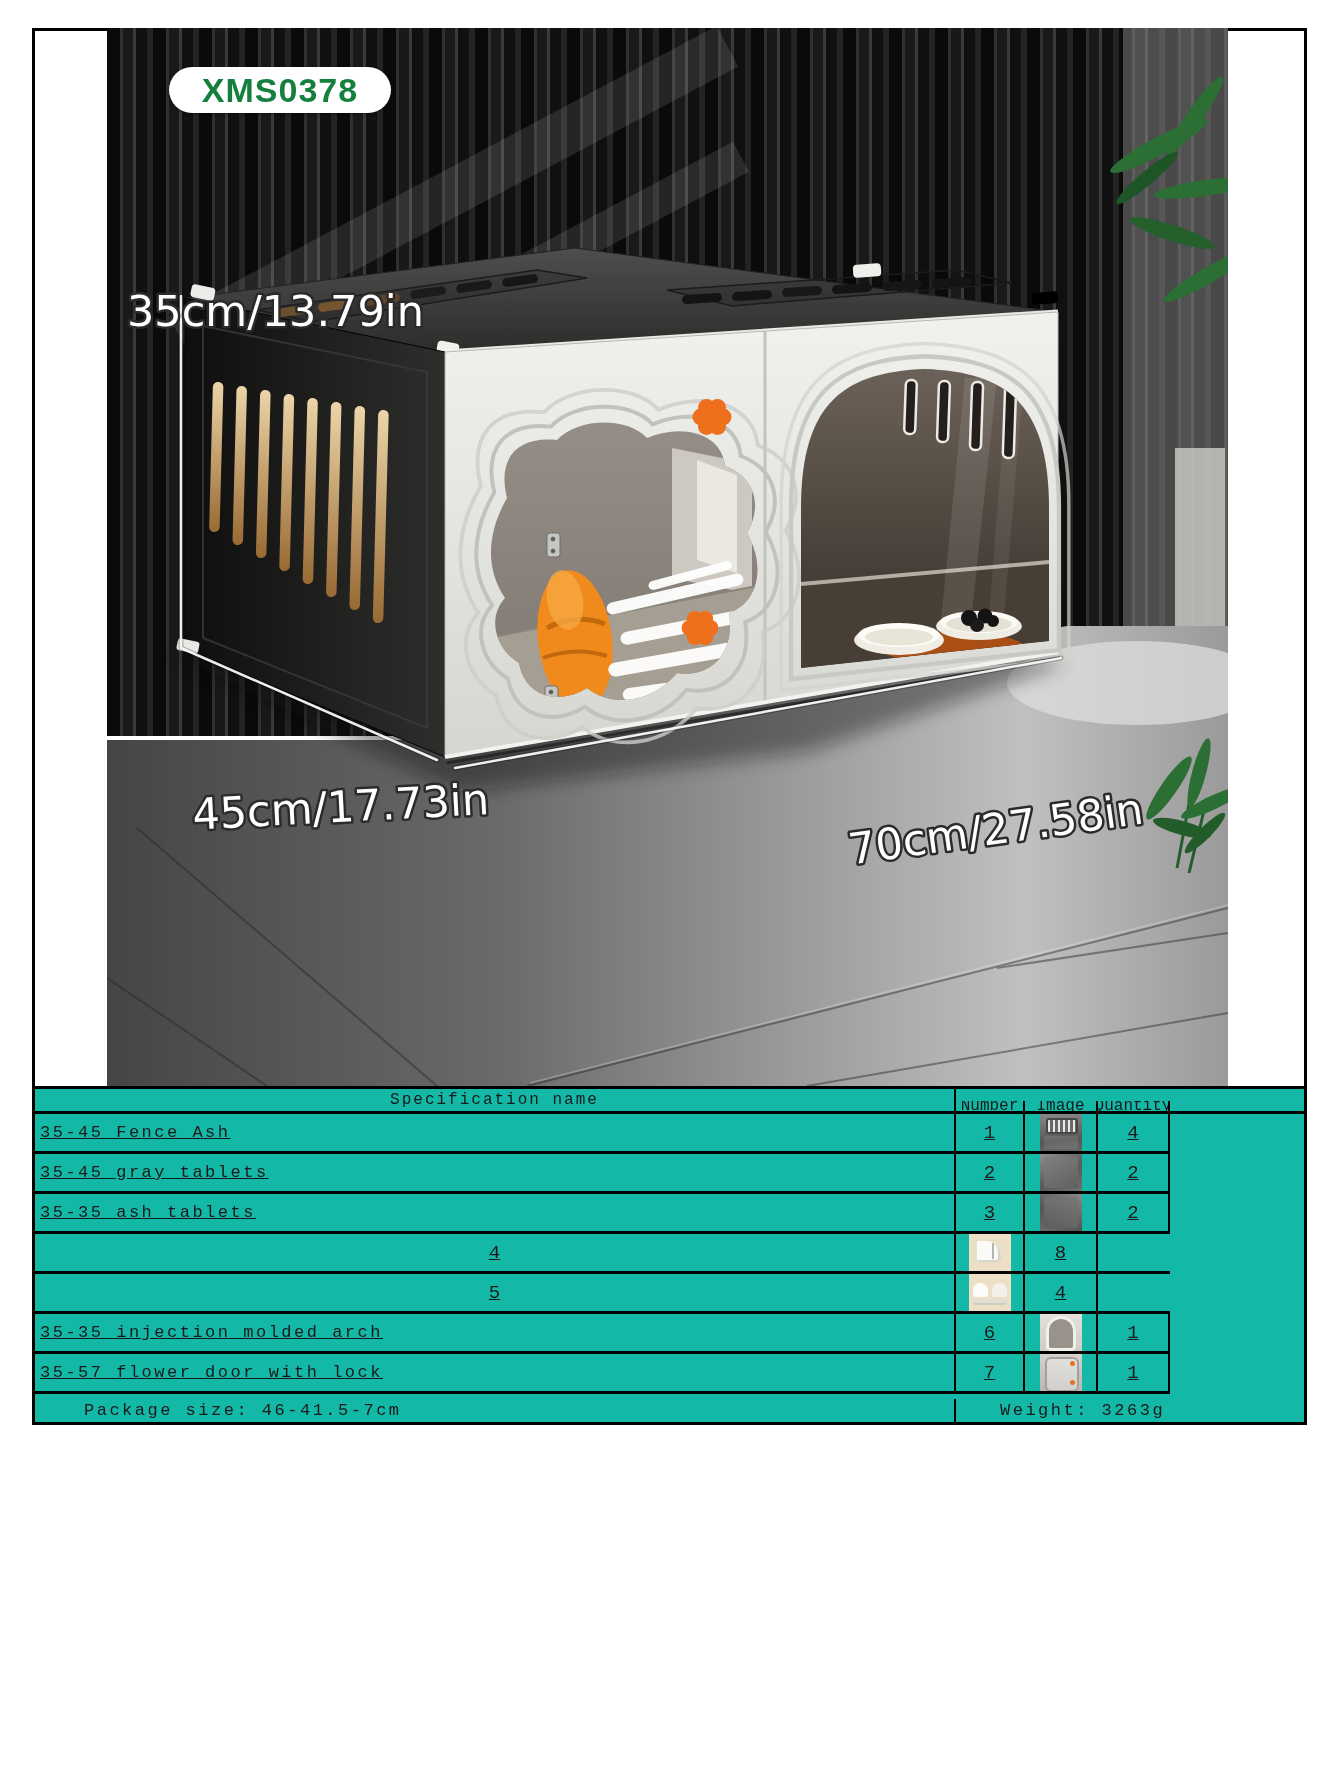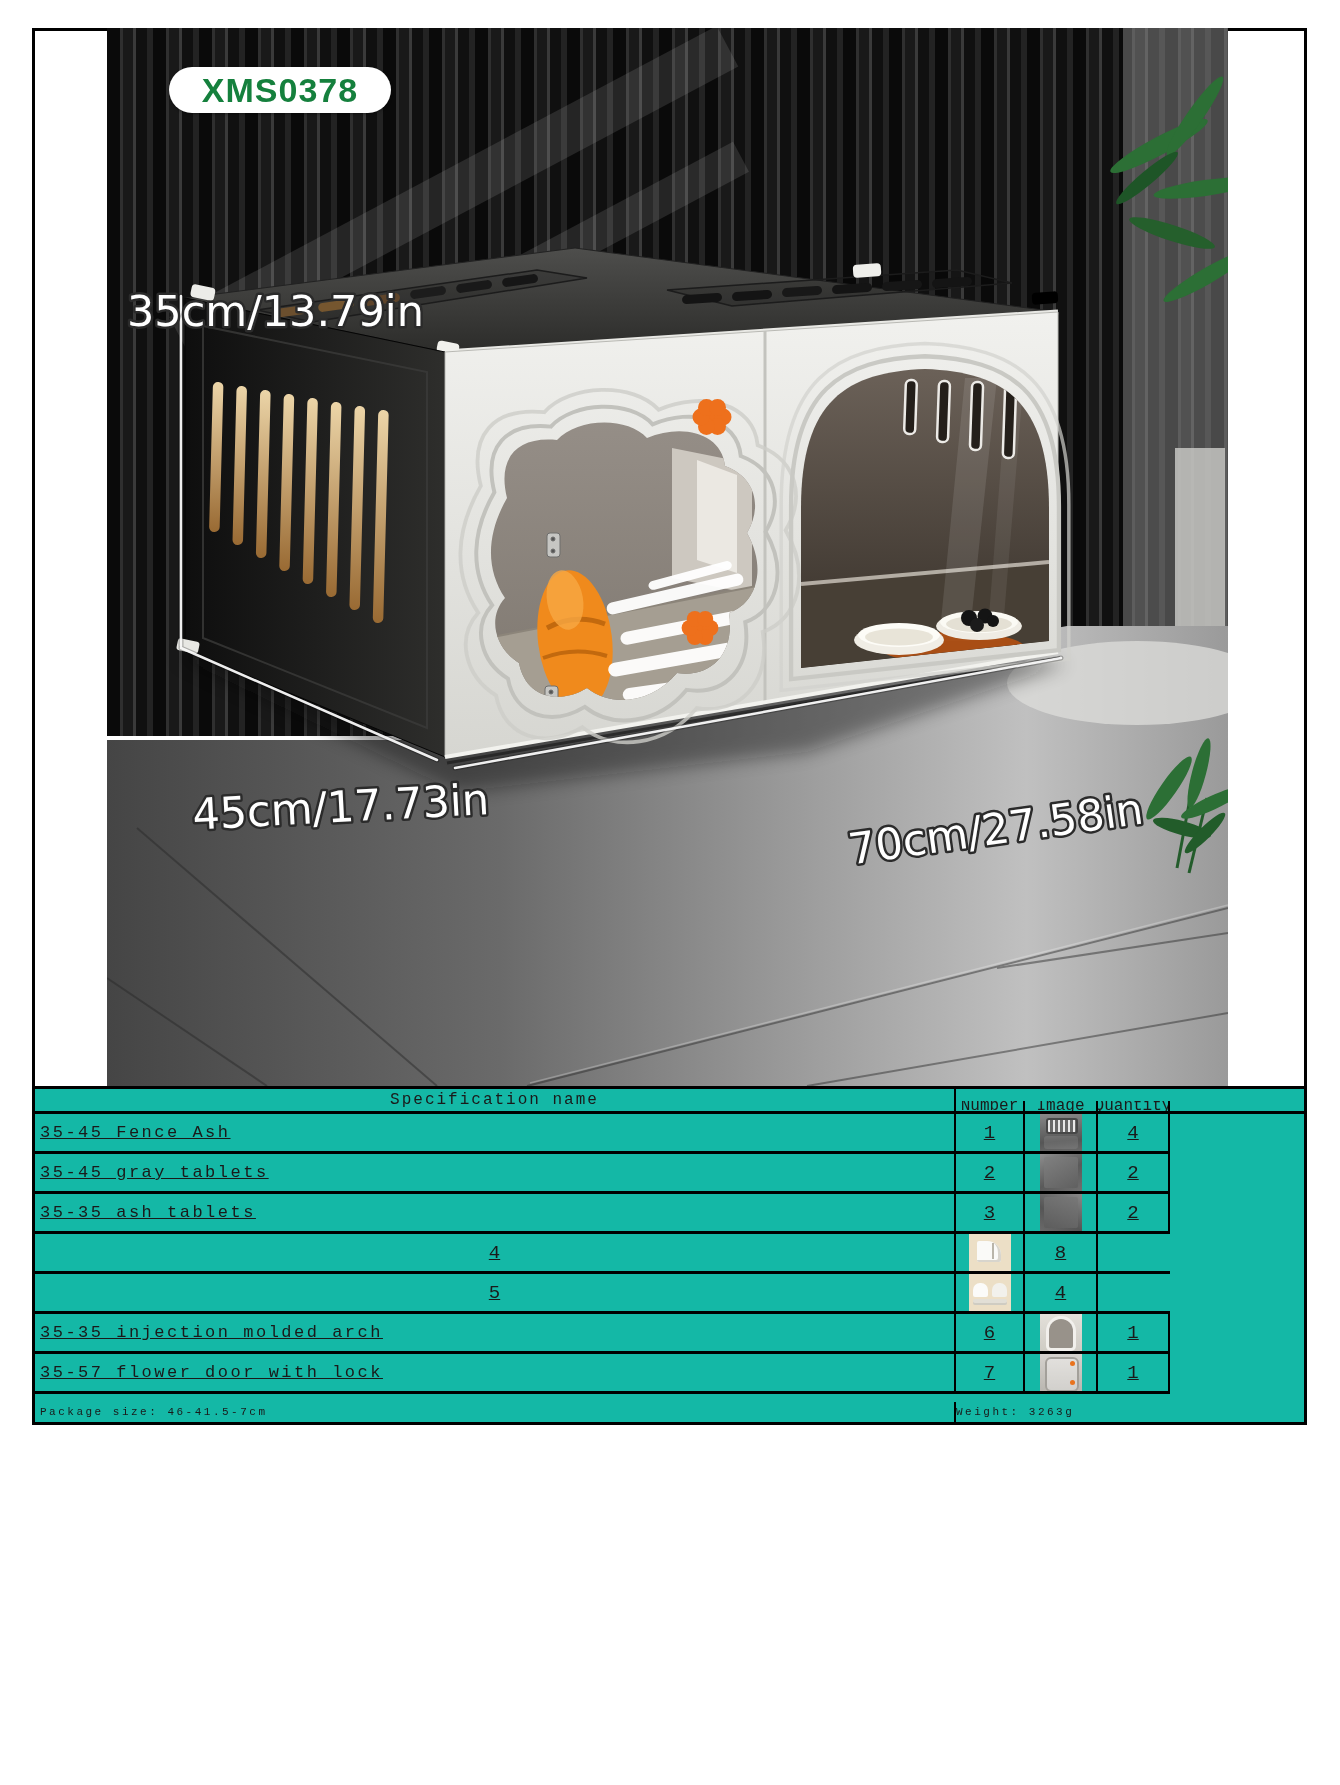--- a/index.html
+++ b/index.html
@@ -31,21 +31,21 @@
   .t-left{width:1135px;display:flex;flex-direction:column;text-decoration:underline;}
   .t-row{display:grid;grid-template-columns:921px 69px 73px 72px;height:40px;
     border-bottom:3px solid #000;box-sizing:border-box;flex:0 0 auto;}
   .t-right-empty{flex:1;}
   .c{border-right:2px solid #000;box-sizing:border-box;display:flex;align-items:center;overflow:hidden;}
   .c.last{border-right:none;}
   .c.name{padding-left:5px;font-size:17px;letter-spacing:2.5px;}
   .c.num,.c.qty{justify-content:center;font-size:19px;}
   .c.imgc{justify-content:center;padding:0;}
   .t-foot{display:grid;grid-template-columns:921px 1fr;flex:1 1 auto;border-top:0;}
-  .t-foot .c{font-size:11px;letter-spacing:2.5px;}
+  .t-foot .c{font-size:17px;letter-spacing:2.5px;margin-left:44px;}
   .t-foot .weight{}
 
   
   .thumb{width:42px;height:39px;position:relative;overflow:hidden;flex:0 0 auto;}
   [data-thumb="fence-ash-thumbnail"]{background:linear-gradient(175deg,#8a8a8a,#565656 70%,#6a6a6a);}
   [data-thumb="fence-ash-thumbnail"]::before{content:"";position:absolute;left:6px;top:5px;width:28px;height:12px;
     border:2px solid #474747;border-radius:3px;
     background:repeating-linear-gradient(90deg,#e9e9e9 0 2px,#6a6a6a 2px 5px);}
   [data-thumb="fence-ash-thumbnail"]::after{content:"";position:absolute;left:4px;top:23px;right:4px;bottom:3px;
     border-radius:3px;background:rgba(255,255,255,.10);}

